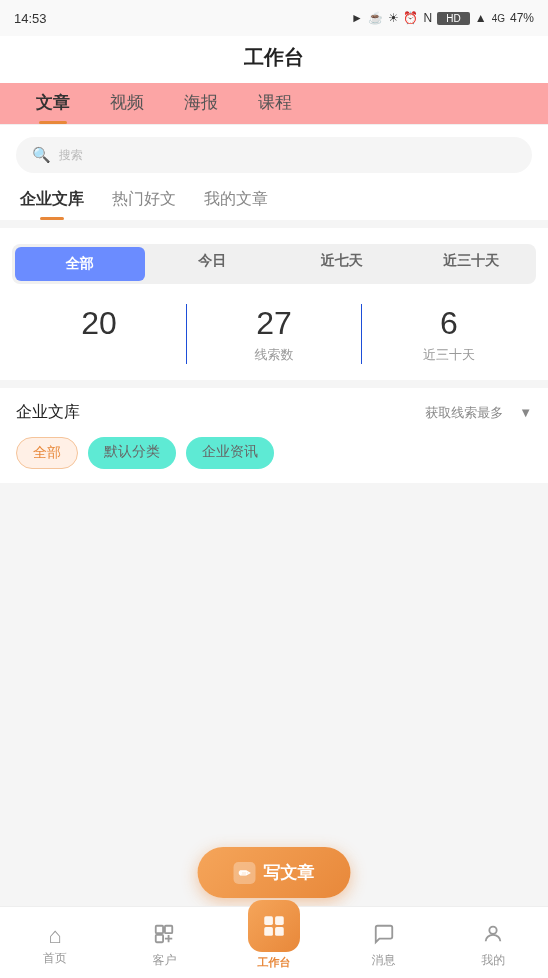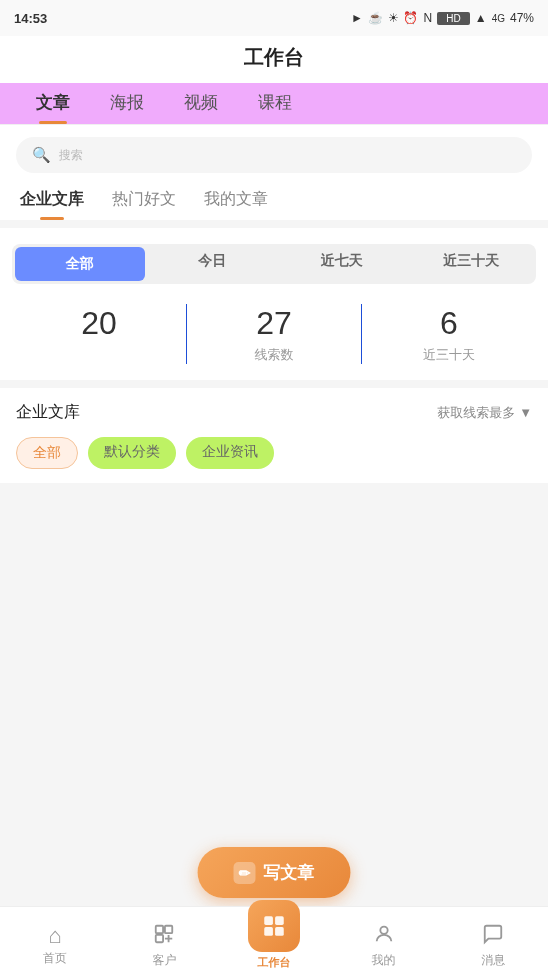--- a/index.html
+++ b/index.html
@@ -17,39 +17,39 @@
       background: #f9f9f9;
       height: 36px;
       display: flex;
       align-items: center;
       justify-content: space-between;
       padding: 0 14px;
       font-size: 12px;
       color: #333;
       font-weight: 500;
     }
-    .android-left { font-size: 13px; font-weight: 700; }
+    .android-left { font-size: 13px; font-weight: 400; }
     .android-right { display: flex; align-items: center; gap: 5px; font-size: 12px; }
 
     
     .header {
       background: #fff;
       text-align: center;
       padding: 8px 0 0;
     }
     .header-title {
       font-size: 20px;
       font-weight: 600;
       color: #222;
       padding-bottom: 12px;
     }
 
     
     .main-tabs {
-      background: #f0abfc;
+      background: #fca5a5;
       display: flex;
       padding: 0 16px;
       border-bottom: 1px solid #f0f0f0;
     }
     .main-tab {
       font-size: 17px;
       color: #555;
       padding: 8px 20px 10px;
       position: relative;
       cursor: pointer;
@@ -176,38 +176,38 @@
     .library-header {
       display: flex;
       justify-content: space-between;
       align-items: center;
       margin-bottom: 14px;
     }
     .library-title { font-size: 16px; color: #222; font-weight: 500; }
     .library-sort {
       display: flex;
       align-items: center;
-      gap: 4px;
+      gap: 16px;
       font-size: 13px;
       color: #888;
       cursor: pointer;
     }
 
     
     .category-tags {
       display: flex;
       gap: 10px;
       flex-wrap: wrap;
     }
     .category-tag {
       padding: 6px 16px;
       border-radius: 20px;
       font-size: 14px;
       cursor: pointer;
-      background: #bef264;
+      background: #5eead4;
       color: #666;
     }
     .category-tag.active {
       background: #fff0e6;
       color: #e8883a;
       border: 1px solid #f5c49a;
     }
 
     
     .bottom-spacer { height: 80px; }
@@ -310,22 +310,22 @@
     <span>47%</span>
   </div>
 </div>
 
 <div class="header">
   <div class="header-title">工作台</div>
 </div>
 
 <div class="main-tabs">
   <div class="main-tab active">文章</div>
+  <div class="main-tab">视频</div>
   <div class="main-tab">海报</div>
-  <div class="main-tab">视频</div>
   <div class="main-tab">课程</div>
 </div>
 
 <div class="search-container">
   <div class="search-bar">
     <span class="search-icon-wrap">🔍</span>
     <span class="search-placeholder">搜索</span>
   </div>
 </div>
 
@@ -408,27 +408,27 @@
         <rect x="13" y="3" width="8" height="8" rx="1.5" fill="white" opacity="0.9"></rect>
         <rect x="3" y="13" width="8" height="8" rx="1.5" fill="white" opacity="0.9"></rect>
         <rect x="13" y="13" width="8" height="8" rx="1.5" fill="white" opacity="0.9"></rect>
       </svg>
     </div>
     <span class="nav-center-label">工作台</span>
   </div>
   <div class="nav-item">
     <span class="nav-icon">
       <svg width="22" height="22" viewBox="0 0 24 24" fill="none" stroke="#999" stroke-width="2">
+        <path d="M21 15a2 2 0 0 1-2 2H7l-4 4V5a2 2 0 0 1 2-2h14a2 2 0 0 1 2 2z"></path>
+      </svg>
+    </span>
+    <span class="nav-label">消息</span>
+  </div>
+  <div class="nav-item">
+    <span class="nav-icon">
+      <svg width="22" height="22" viewBox="0 0 24 24" fill="none" stroke="#999" stroke-width="2">
         <circle cx="12" cy="8" r="4"></circle>
         <path d="M4 20c0-4 3.6-7 8-7s8 3 8 7"></path>
       </svg>
     </span>
     <span class="nav-label">我的</span>
   </div>
-  <div class="nav-item">
-    <span class="nav-icon">
-      <svg width="22" height="22" viewBox="0 0 24 24" fill="none" stroke="#999" stroke-width="2">
-        <path d="M21 15a2 2 0 0 1-2 2H7l-4 4V5a2 2 0 0 1 2-2h14a2 2 0 0 1 2 2z"></path>
-      </svg>
-    </span>
-    <span class="nav-label">消息</span>
-  </div>
 </div>
 
 </body></html>

